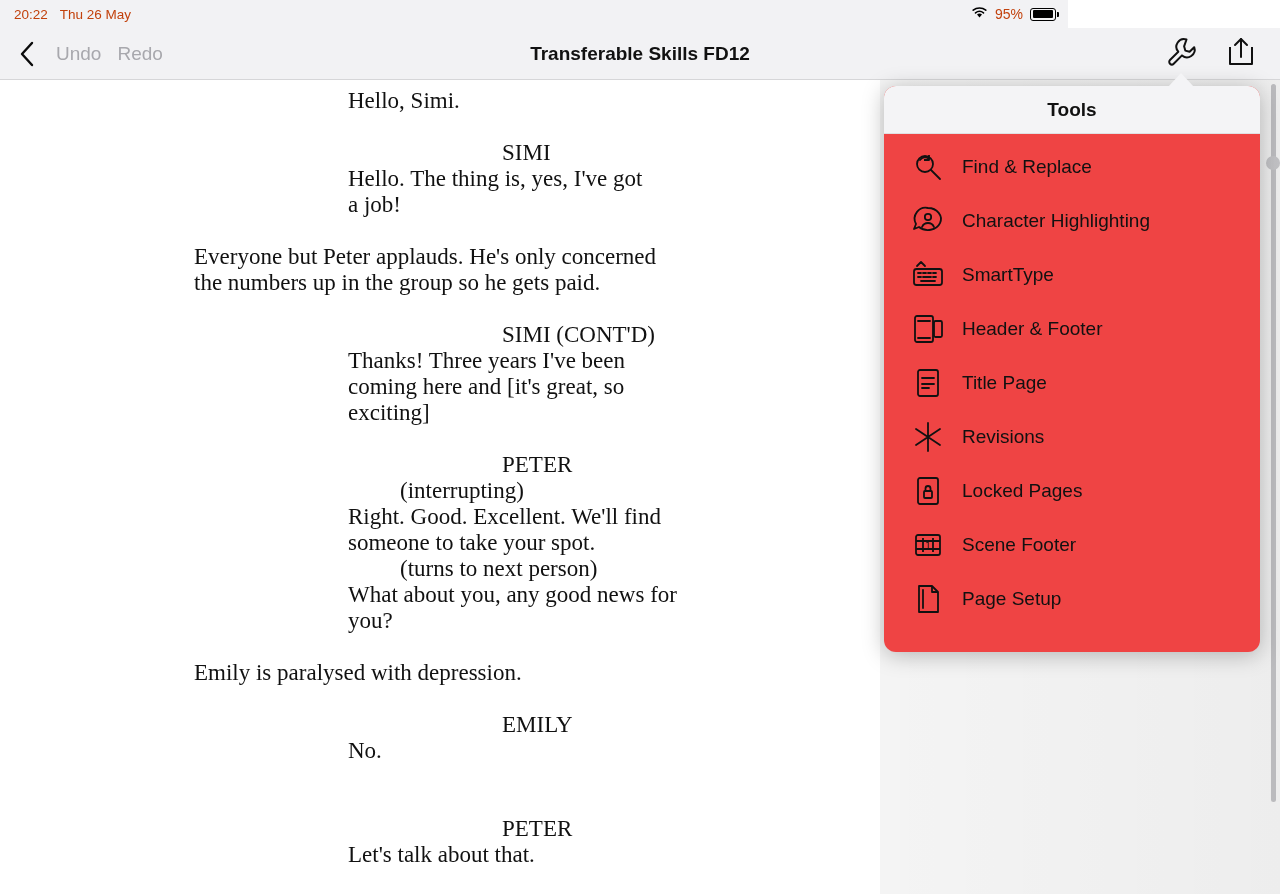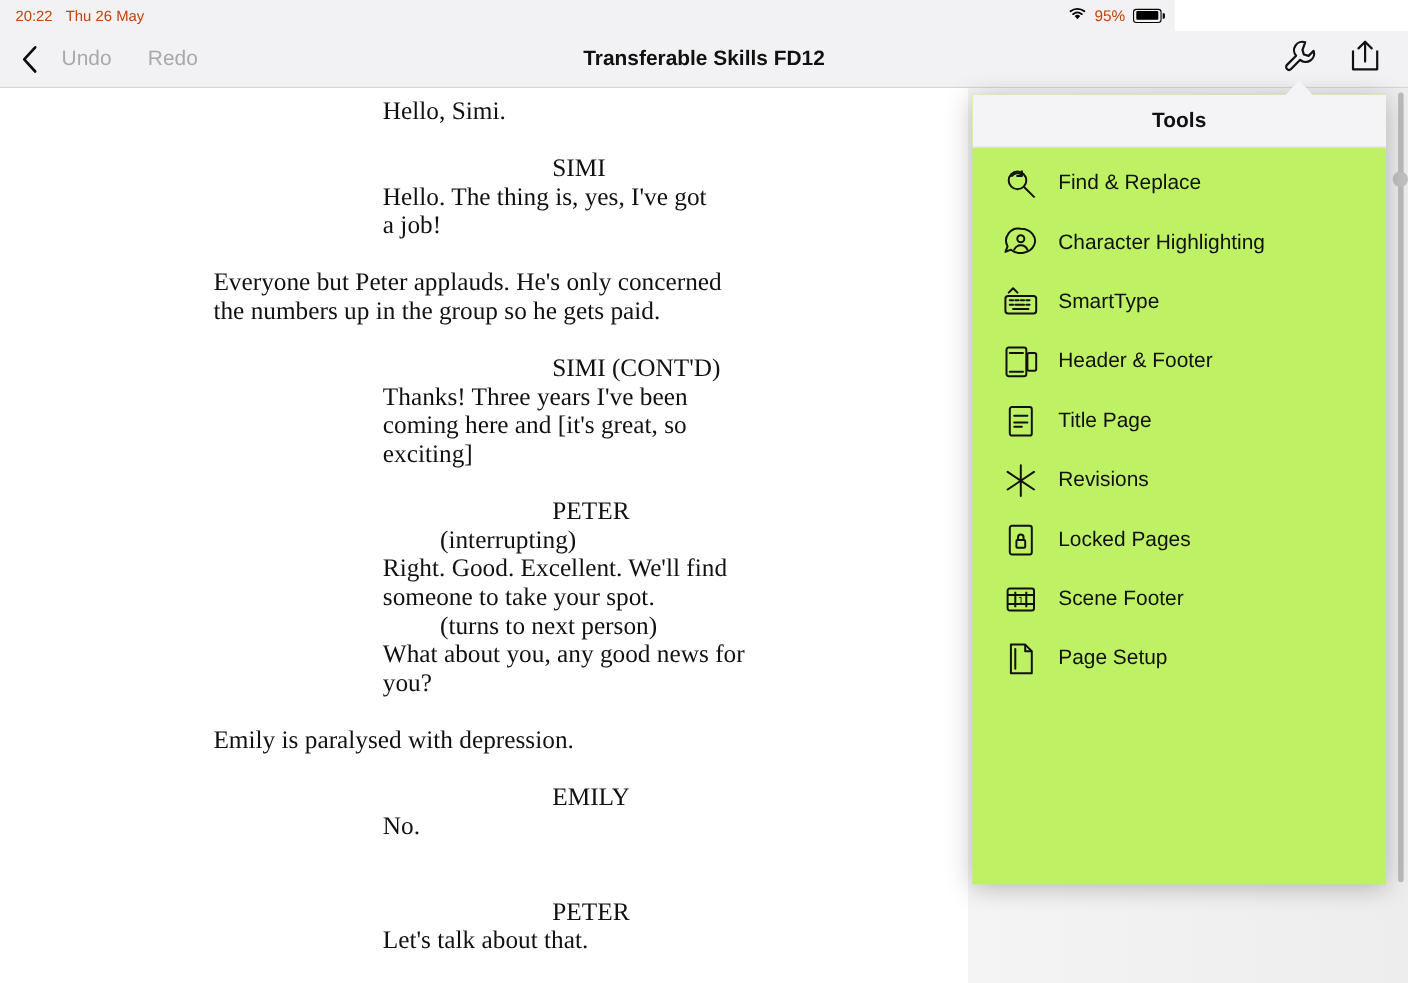--- a/index.html
+++ b/index.html
@@ -39,21 +39,21 @@
   .toolbar {
     position: absolute; top: 28px; left: 0; width: 1280px; height: 52px;
     background: #f2f2f4;
     border-bottom: 1px solid #d6d6d8;
     display: flex; align-items: center;
   }
   .back-chevron {
     margin-left: 12px; width: 30px; height: 30px;
     display: flex; align-items: center; justify-content: center;
   }
-  .undo-redo { display: flex; align-items: center; gap: 33px; margin-left: 14px; }
+  .undo-redo { display: flex; align-items: center; gap: 16px; margin-left: 14px; }
   .undo-redo span { font-size: 19px; color: #a8a8ad; }
   .doc-title {
     position: absolute; left: 0; right: 0; text-align: center;
     font-size: 19px; font-weight: 600; color: #111;
     pointer-events: none;
   }
   .toolbar-right {
     margin-left: auto; display: flex; align-items: center; gap: 26px; padding-right: 22px;
   }
 
@@ -83,23 +83,23 @@
     position: absolute; right: 4px; top: 84px; width: 5px; height: 718px;
     background: #c9c9cc; border-radius: 3px;
   }
   .scroll-knob {
     position: absolute; right: 0px; top: 156px; width: 14px; height: 14px;
     background: #d0d0d3; border-radius: 50%;
   }
 
   
   .popover {
-    position: absolute; top: 86px; left: 884px; width: 376px; height: 718px;
-    background: #bef264;
-    border-radius: 0;
+    position: absolute; top: 86px; left: 884px; width: 376px; height: 566px;
+    background: #ef4444;
+    border-radius: 12px;
     box-shadow: 0 3px 22px rgba(0,0,0,0.26);
     overflow: hidden;
     z-index: 20;
   }
   .popover-arrow {
     position: absolute; top: 73px; left: 1168px;
     width: 0; height: 0;
     border-left: 13px solid transparent;
     border-right: 13px solid transparent;
     border-bottom: 14px solid #f4f4f6;

